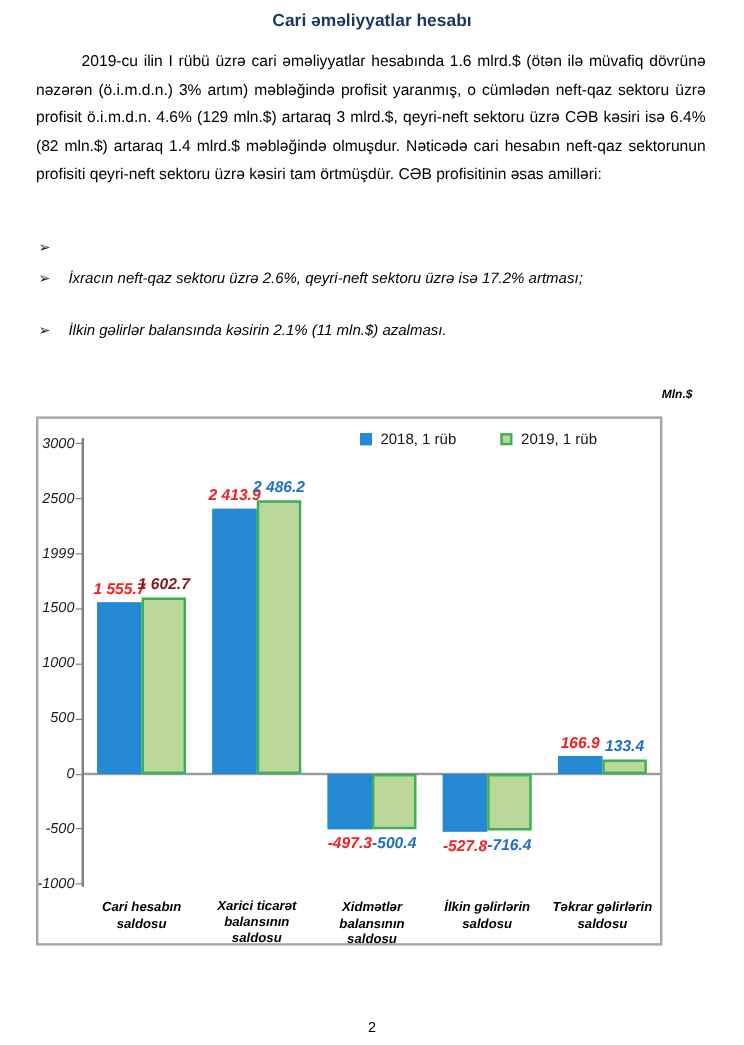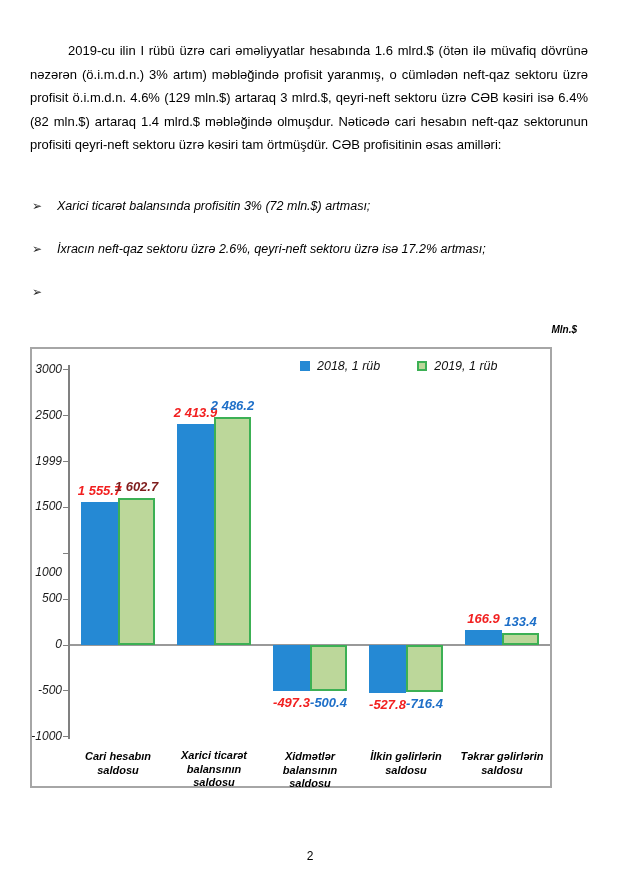--- a/index.html
+++ b/index.html
@@ -11,68 +11,69 @@
             font-size:13px;line-height:23.5px;text-align:justify;text-indent:38px;color:#000;}
   .bullets{position:absolute;top:198px;left:30px;width:558px;margin:0;padding:0;list-style:none;}
   .bullets li{position:relative;padding-left:27px;margin-bottom:26px;
               font-style:italic;font-size:12.5px;line-height:17px;}
   .bullets .marker{position:absolute;left:2px;top:0;font-style:normal;font-size:12px;color:#262626;}
   .unit-label{position:absolute;top:324px;right:43px;font-size:10px;font-weight:bold;font-style:italic;}
   .chart-box{position:absolute;left:30px;top:347px;width:518px;height:437px;
              border:2px solid #A6A6A6;background:#fff;}
   .legend{position:absolute;top:10px;left:268px;display:flex;gap:37px;align-items:center;}
   .leg-entry{display:flex;align-items:center;gap:7px;}
-  .leg-entry .lbl{font-style:italic;font-size:12.5px;color:#111;white-space:nowrap;}
+  .leg-entry .lbl{font-size:12.5px;color:#111;white-space:nowrap;}
   .sw{display:inline-block;width:10px;height:10px;box-sizing:border-box;}
   #plot{position:absolute;left:0;top:0;width:450px;height:437px;}
   .abs{position:absolute;}
   .ytick-lbl{font-style:italic;font-size:12px;color:#1A1A1A;text-align:right;}
   .bar{box-sizing:border-box;}
   .bar-lbl{font-weight:bold;font-style:italic;font-size:13px;white-space:nowrap;transform:translateX(-50%);}
   .cat-lbl{font-weight:bold;font-style:italic;font-size:11px;line-height:13.5px;
            text-align:center;white-space:pre-line;color:#000;}
   .pageno{position:absolute;top:849px;left:0;width:100%;text-align:center;font-size:12px;}
 </style>
 </head>
 <body>
 
 <div class="page">
 
+  <div class="title">Cari əməliyyatlar hesabı</div>
 
   <p class="body-par">2019-cu ilin I rübü üzrə cari əməliyyatlar hesabında 1.6 mlrd.$ (ötən ilə müvafiq dövrünə nəzərən (ö.i.m.d.n.) 3% artım) məbləğində profisit yaranmış, o cümlədən neft-qaz sektoru üzrə profisit ö.i.m.d.n. 4.6% (129 mln.$) artaraq 3 mlrd.$, qeyri-neft sektoru üzrə CƏB kəsiri isə 6.4% (82 mln.$) artaraq 1.4 mlrd.$ məbləğində olmuşdur. Nəticədə cari hesabın neft-qaz sektorunun profisiti qeyri-neft sektoru üzrə kəsiri tam örtmüşdür. CƏB profisitinin əsas amilləri:</p>
 
   <ul class="bullets">
     <li>
       <span class="marker">➢</span>
-      <span>Xarici ticarət balansında profisitin 3% (72 mln.$) artması;</span>
     </li>
     <li>
       <span class="marker">➢</span>
       <span>İxracın neft-qaz sektoru üzrə 2.6%, qeyri-neft sektoru üzrə isə 17.2% artması;</span>
     </li>
     <li>
       <span class="marker">➢</span>
+      <span>İlkin gəlirlər balansında kəsirin 2.1% (11 mln.$) azalması.</span>
     </li>
   </ul>
 
   <div class="unit-label">Mln.$</div>
 
   <div class="chart-box">
     <div id="plot">
         <div class="abs " style="left: 36px; top: 16px; width: 2px; height: 374px; background: rgb(128, 128, 128);"></div>
         <div class="abs " style="left: 31px; top: 20.4px; width: 7px; height: 1px; background: rgb(128, 128, 128);"></div>
         <div class="abs ytick-lbl" style="left: -10px; top: 12.9px; width: 40px;">3000</div>
         <div class="abs " style="left: 31px; top: 66.25px; width: 7px; height: 1px; background: rgb(128, 128, 128);"></div>
         <div class="abs ytick-lbl" style="left: -10px; top: 58.75px; width: 40px;">2500</div>
         <div class="abs " style="left: 31px; top: 112.1px; width: 7px; height: 1px; background: rgb(128, 128, 128);"></div>
         <div class="abs ytick-lbl" style="left: -10px; top: 104.6px; width: 40px;">1999</div>
         <div class="abs " style="left: 31px; top: 157.95px; width: 7px; height: 1px; background: rgb(128, 128, 128);"></div>
         <div class="abs ytick-lbl" style="left: -10px; top: 150.45px; width: 40px;">1500</div>
         <div class="abs " style="left: 31px; top: 203.8px; width: 7px; height: 1px; background: rgb(128, 128, 128);"></div>
-        <div class="abs ytick-lbl" style="left: -10px; top: 196.3px; width: 40px; margin-top: 20px;">1000</div>
+        <div class="abs ytick-lbl" style="left: -10px; top: 196.3px; width: 40px;">1000</div>
         <div class="abs " style="left: 31px; top: 249.65px; width: 7px; height: 1px; background: rgb(128, 128, 128);"></div>
         <div class="abs ytick-lbl" style="left: -10px; top: 242.15px; width: 40px;">500</div>
         <div class="abs " style="left: 31px; top: 295.5px; width: 7px; height: 1px; background: rgb(128, 128, 128);"></div>
         <div class="abs ytick-lbl" style="left: -10px; top: 288px; width: 40px;">0</div>
         <div class="abs " style="left: 31px; top: 341.35px; width: 7px; height: 1px; background: rgb(128, 128, 128);"></div>
         <div class="abs ytick-lbl" style="left: -10px; top: 333.85px; width: 40px;">-500</div>
         <div class="abs " style="left: 31px; top: 387.2px; width: 7px; height: 1px; background: rgb(128, 128, 128);"></div>
         <div class="abs ytick-lbl" style="left: -10px; top: 379.7px; width: 40px;">-1000</div>
         <div class="abs " style="left: 38px; top: 295px; width: 480px; height: 2px; background: rgb(153, 153, 153);"></div>
         <div class="abs bar" style="left: 49px; top: 153.342px; width: 37px; height: 142.658px; background: rgb(37, 137, 212); border: 2px solid rgb(37, 137, 212);"></div>

